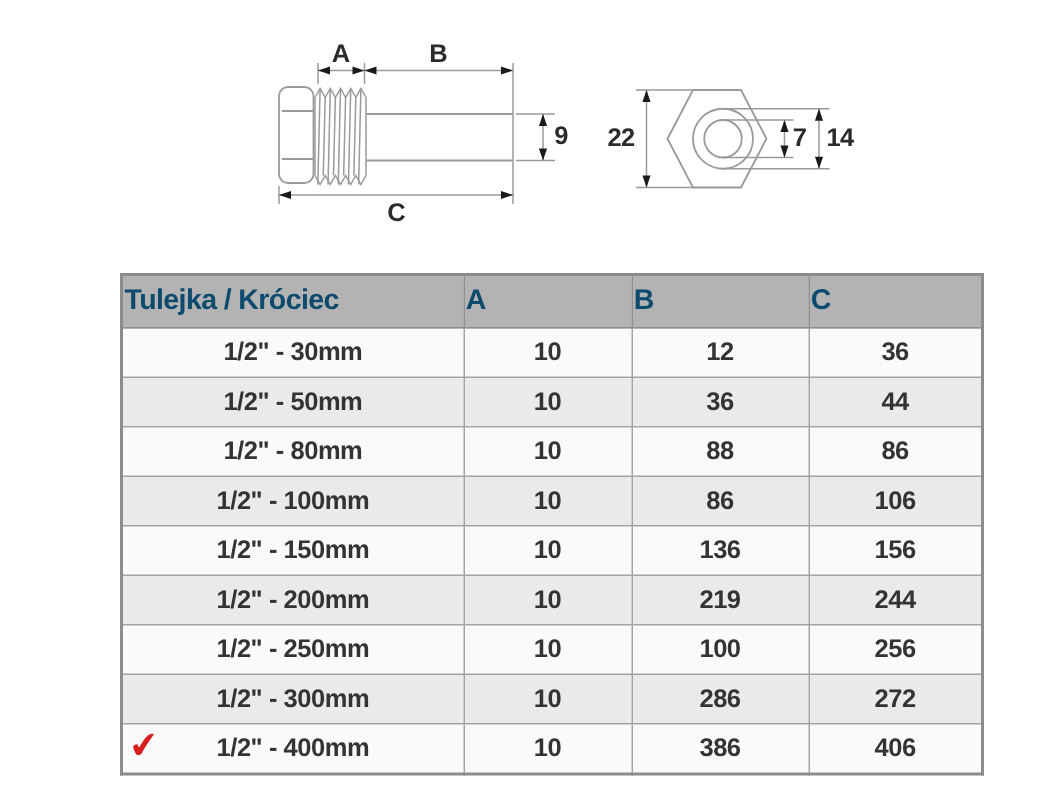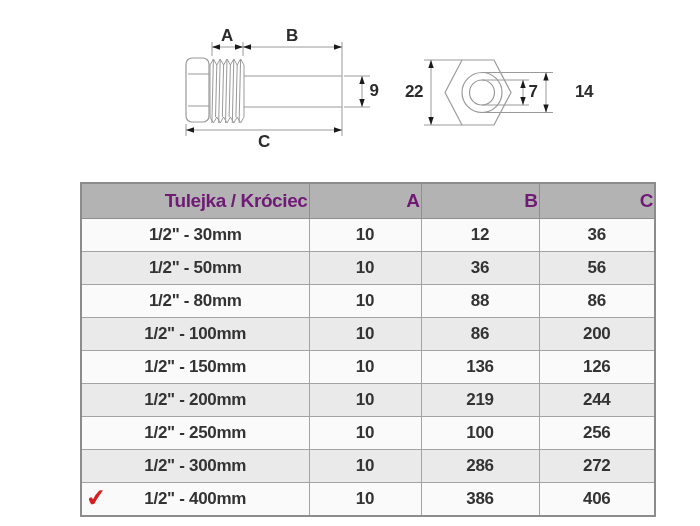--- a/index.html
+++ b/index.html
@@ -17,23 +17,23 @@
   .spec-table-wrap{position:absolute;left:80px;top:182px;}
   table.spec{
     border-collapse:collapse;table-layout:fixed;width:574px;
     border:2px solid #8c8c8c;
   }
   table.spec col.c0{width:228px;}
   table.spec col.c1{width:112px;}
   table.spec col.c2{width:118px;}
   table.spec col.c3{width:116px;}
   table.spec th{
-    height:32px;background:#b3b3b3;color:#701a75;
+    height:32px;background:#b3b3b3;color:#0c4a6e;
     font-size:19px;font-weight:700;letter-spacing:-0.4px;
-    border:1px solid #8f8f8f;text-align:right;vertical-align:middle;
+    border:1px solid #8f8f8f;text-align:left;vertical-align:middle;
   }
   table.spec td{
     height:30px;color:#333333;
     font-size:17px;font-weight:700;letter-spacing:-0.3px;
     border:1px solid #a3a3a3;text-align:center;vertical-align:middle;
     position:relative;
   }
   table.spec tbody tr:nth-child(odd){background:#fafafa;}
   table.spec tbody tr:nth-child(even){background:#eaeaea;}
   .check{
@@ -110,21 +110,21 @@
     </g>
   </svg>
 
   
   <span class="dim-label" style="left:215px;top:27px;width:24px;">A</span>
   <span class="dim-label" style="left:280px;top:27px;width:24px;">B</span>
   <span class="dim-label" style="left:252px;top:133px;width:24px;">C</span>
   <span class="dim-label" style="left:366px;top:82px;width:16px;">9</span>
   <span class="dim-label" style="left:402px;top:83px;width:24px;">22</span>
   <span class="dim-label" style="left:527px;top:83px;width:12px;">7</span>
-  <span class="dim-label" style="left:549px;top:83px;width:22px;margin-left:24px;">14</span>
+  <span class="dim-label" style="left:549px;top:83px;width:22px;">14</span>
 </div>
 
 <div class="spec-table-wrap">
   <table class="spec">
     <colgroup>
       <col class="c0">
         <col class="c1">
         <col class="c2">
         <col class="c3">
     </colgroup>
@@ -140,39 +140,39 @@
         <tr>
           <td>1/2" - 30mm</td>
           <td>10</td>
           <td>12</td>
           <td>36</td>
         </tr>
         <tr>
           <td>1/2" - 50mm</td>
           <td>10</td>
           <td>36</td>
-          <td>56</td>
+          <td>44</td>
         </tr>
         <tr>
           <td>1/2" - 80mm</td>
           <td>10</td>
           <td>88</td>
           <td>86</td>
         </tr>
         <tr>
           <td>1/2" - 100mm</td>
           <td>10</td>
           <td>86</td>
-          <td>200</td>
+          <td>106</td>
         </tr>
         <tr>
           <td>1/2" - 150mm</td>
           <td>10</td>
           <td>136</td>
-          <td>126</td>
+          <td>156</td>
         </tr>
         <tr>
           <td>1/2" - 200mm</td>
           <td>10</td>
           <td>219</td>
           <td>244</td>
         </tr>
         <tr>
           <td>1/2" - 250mm</td>
           <td>10</td>

